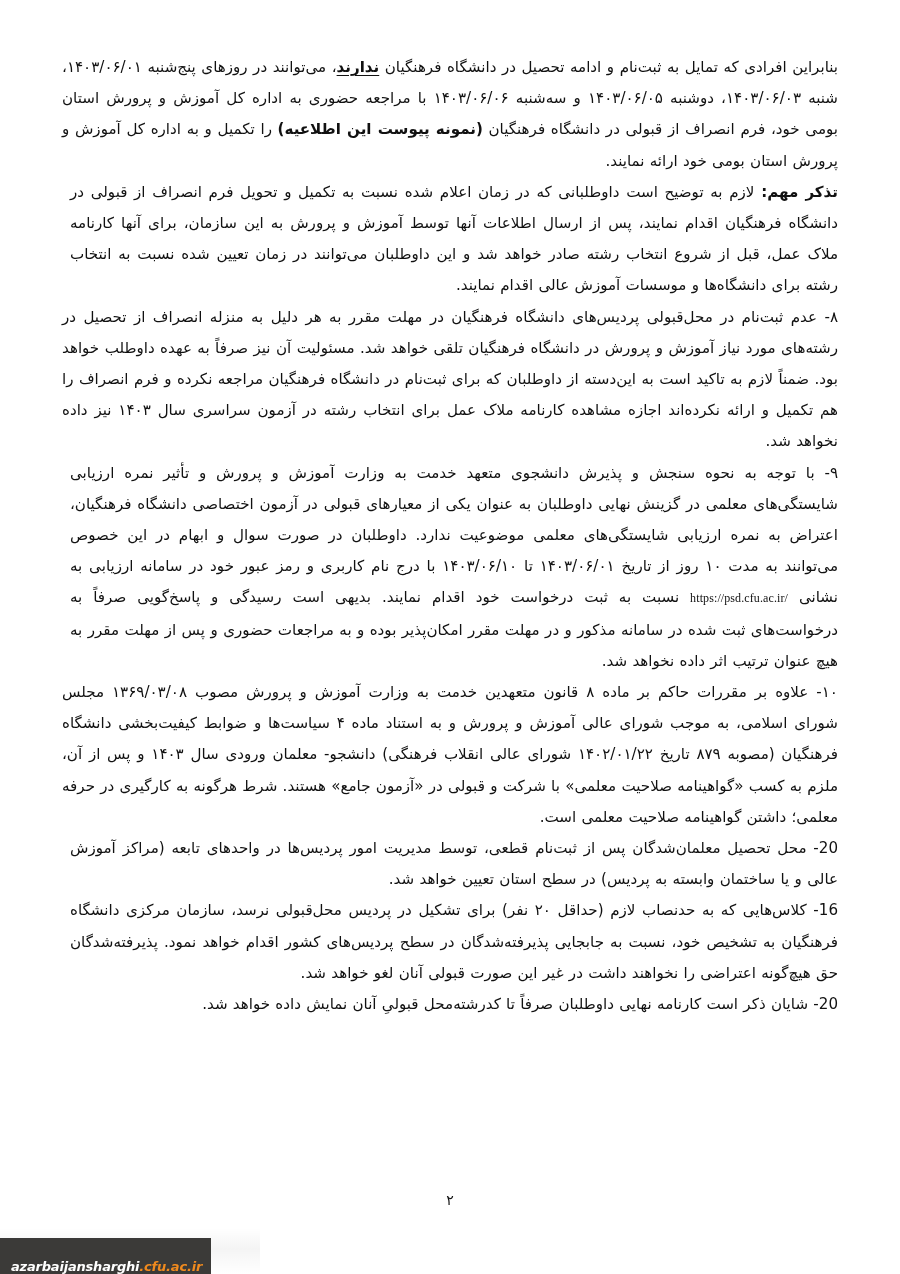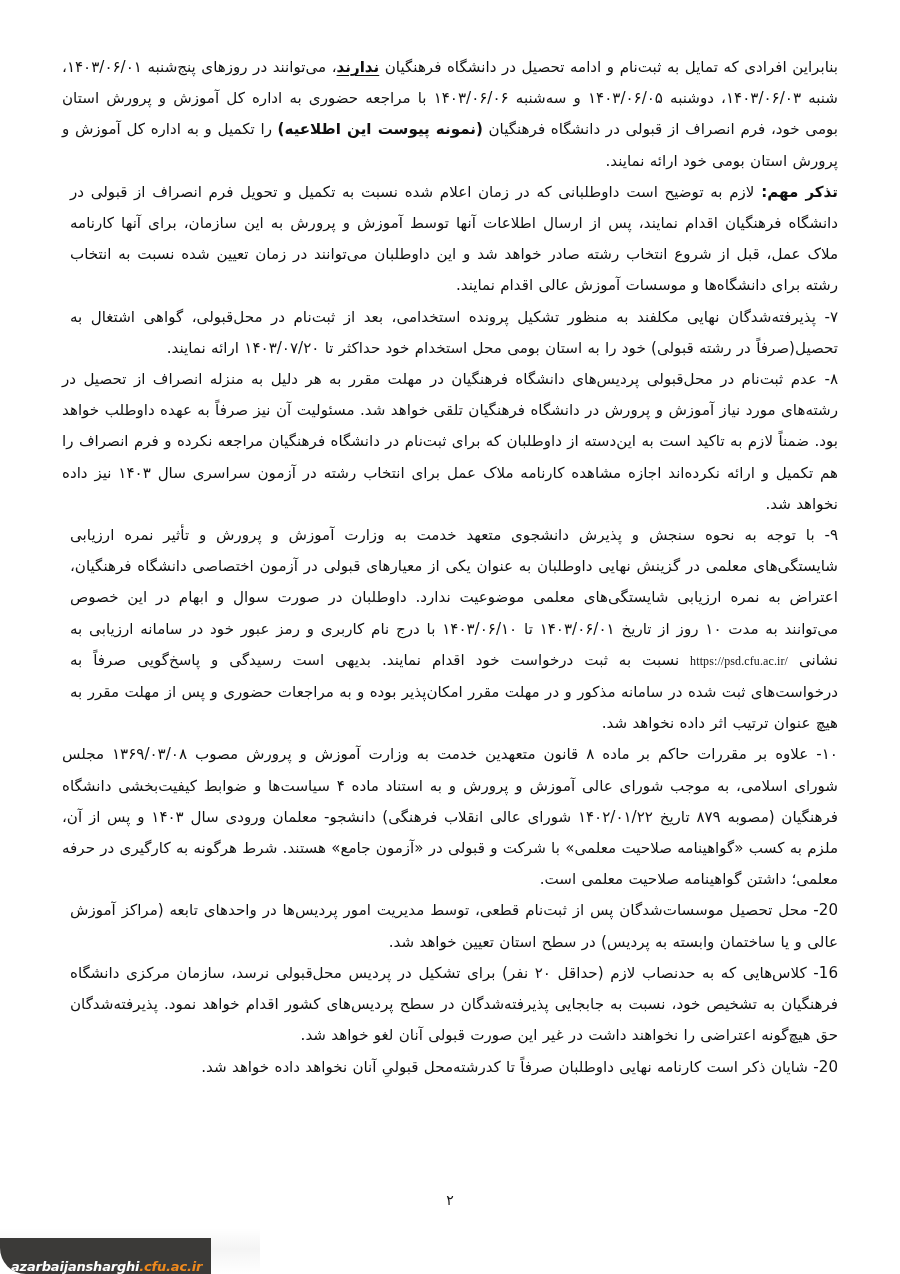--- a/index.html
+++ b/index.html
@@ -11,21 +11,20 @@
   body {
     font-family: "DejaVu Sans", "Liberation Sans", sans-serif;
   }
   .page {
     position: relative;
     width: 900px;
     height: 1274px;
     background: #ffffff;
     overflow: hidden;
     box-sizing: border-box;
-    border-radius: 26px;
   }
   .content {
     position: absolute;
     top: 52px;
     right: 62px;
     left: 62px;
     direction: rtl;
     text-align: justify;
     text-align-last: right;
     color: #111111;
@@ -99,33 +98,32 @@
 <body>
 
 <div class="page">
 
   <div class="content">
 
     <p class="para"><span>بنابراین افرادی که تمایل به ثبت‌نام و ادامه تحصیل در دانشگاه فرهنگیان </span><span class="bu">ندارند</span><span>، می‌توانند در روزهای پنج‌شنبه ۱۴۰۳/۰۶/۰۱، شنبه ۱۴۰۳/۰۶/۰۳، دوشنبه ۱۴۰۳/۰۶/۰۵ و سه‌شنبه ۱۴۰۳/۰۶/۰۶ با مراجعه حضوری به اداره کل آموزش و پرورش استان بومی خود، فرم انصراف از قبولی در دانشگاه فرهنگیان </span><span class="b">(نمونه پیوست این اطلاعیه)</span><span> را تکمیل و به اداره کل آموزش و پرورش استان بومی خود ارائه نمایند.</span></p>
 
     <p class="para spaced"><span class="b">تذکر مهم:</span><span> لازم به توضیح است داوطلبانی که در زمان اعلام شده نسبت به تکمیل و تحویل فرم انصراف از قبولی در دانشگاه فرهنگیان اقدام نمایند، پس از ارسال اطلاعات آنها توسط آموزش و پرورش به این سازمان، برای آنها کارنامه ملاک عمل، قبل از شروع انتخاب رشته صادر خواهد شد و این داوطلبان می‌توانند در زمان تعیین شده نسبت به انتخاب رشته برای دانشگاه‌ها و موسسات آموزش عالی اقدام نمایند.</span></p>
 
-    <p class="para spaced"><span>۷-</span><span> پذیرفته‌شدگان نهایی مکلفند به منظور تشکیل پرونده استخدامی، بعد از ثبت‌نام در محل‌قبولی، گواهی اشتغال به تحصیل(صرفاً در رشته قبولی) خود را به استان بومی محل استخدام خود حداکثر تا ۱۴۰۳/۰۷/۲۰ ارائه نمایند.</span></p>
 
     <p class="para"><span>۸-</span><span> عدم ثبت‌نام در محل‌قبولی پردیس‌های دانشگاه فرهنگیان در مهلت مقرر به هر دلیل به منزله انصراف از تحصیل در رشته‌های مورد نیاز آموزش و پرورش در دانشگاه فرهنگیان تلقی خواهد شد. مسئولیت آن نیز صرفاً به عهده داوطلب خواهد بود. ضمناً لازم به تاکید است به این‌دسته از داوطلبان که برای ثبت‌نام در دانشگاه فرهنگیان مراجعه نکرده و فرم انصراف را هم تکمیل و ارائه نکرده‌اند اجازه مشاهده کارنامه ملاک عمل برای انتخاب رشته در آزمون سراسری سال ۱۴۰۳ نیز داده نخواهد شد.</span></p>
 
     <p class="para spaced"><span>۹-</span><span> با توجه به نحوه سنجش و پذیرش دانشجوی متعهد خدمت به وزارت آموزش و پرورش و تأثیر نمره ارزیابی شایستگی‌های معلمی در گزینش نهایی داوطلبان به عنوان یکی از معیارهای قبولی در آزمون اختصاصی دانشگاه فرهنگیان، اعتراض به نمره ارزیابی شایستگی‌های معلمی موضوعیت ندارد. داوطلبان در صورت سوال و ابهام در این خصوص می‌توانند به مدت ۱۰ روز از تاریخ ۱۴۰۳/۰۶/۰۱ تا ۱۴۰۳/۰۶/۱۰ با درج نام کاربری و رمز عبور خود در سامانه ارزیابی به نشانی </span><span class="ltr">https://psd.cfu.ac.ir/</span><span> نسبت به ثبت درخواست خود اقدام نمایند. بدیهی است رسیدگی و پاسخ‌گویی صرفاً به درخواست‌های ثبت شده در سامانه مذکور و در مهلت مقرر امکان‌پذیر بوده و به مراجعات حضوری و پس از مهلت مقرر به هیچ عنوان ترتیب اثر داده نخواهد شد.</span></p>
 
     <p class="para"><span>۱۰-</span><span> علاوه بر مقررات حاکم بر ماده ۸ قانون متعهدین خدمت به وزارت آموزش و پرورش مصوب ۱۳۶۹/۰۳/۰۸ مجلس شورای اسلامی، به موجب شورای عالی آموزش و پرورش و به استناد ماده ۴ سیاست‌ها و ضوابط کیفیت‌بخشی دانشگاه فرهنگیان (مصوبه ۸۷۹ تاریخ ۱۴۰۲/۰۱/۲۲ شورای عالی انقلاب فرهنگی) دانشجو- معلمان ورودی سال ۱۴۰۳ و پس از آن، ملزم به کسب «گواهینامه صلاحیت معلمی» با شرکت و قبولی در «آزمون جامع» هستند. شرط هرگونه به کارگیری در حرفه معلمی؛ داشتن گواهینامه صلاحیت معلمی است.</span></p>
 
-    <p class="para spaced"><span>20-</span><span> محل تحصیل موسسات‌شدگان پس از ثبت‌نام قطعی، توسط مدیریت امور پردیس‌ها در واحدهای تابعه (مراکز آموزش عالی و یا ساختمان وابسته به پردیس) در سطح استان تعیین خواهد شد.</span></p>
+    <p class="para spaced"><span>20-</span><span> محل تحصیل معلمان‌شدگان پس از ثبت‌نام قطعی، توسط مدیریت امور پردیس‌ها در واحدهای تابعه (مراکز آموزش عالی و یا ساختمان وابسته به پردیس) در سطح استان تعیین خواهد شد.</span></p>
 
     <p class="para spaced"><span>16-</span><span> کلاس‌هایی که به حدنصاب لازم (حداقل ۲۰ نفر) برای تشکیل در پردیس محل‌قبولی نرسد، سازمان مرکزی دانشگاه فرهنگیان به تشخیص خود، نسبت به جابجایی پذیرفته‌شدگان در سطح پردیس‌های کشور اقدام خواهد نمود. پذیرفته‌شدگان حق هیچ‌گونه اعتراضی را نخواهند داشت در غیر این صورت قبولی آنان لغو خواهد شد.</span></p>
 
-    <p class="para"><span>20-</span><span> شایان ذکر است کارنامه نهایی داوطلبان صرفاً تا کدرشته‌محل قبولیِ آنان نخواهد داده خواهد شد.</span></p>
+    <p class="para"><span>20-</span><span> شایان ذکر است کارنامه نهایی داوطلبان صرفاً تا کدرشته‌محل قبولیِ آنان نمایش داده خواهد شد.</span></p>
 
   </div>
 
   <div class="page-number">۲</div>
 
   <div class="watermark-shadow"></div>
   <div class="watermark"><span>azarbaijansharghi</span><span class="dom">.cfu.ac.ir</span></div>
 
 </div>
 

